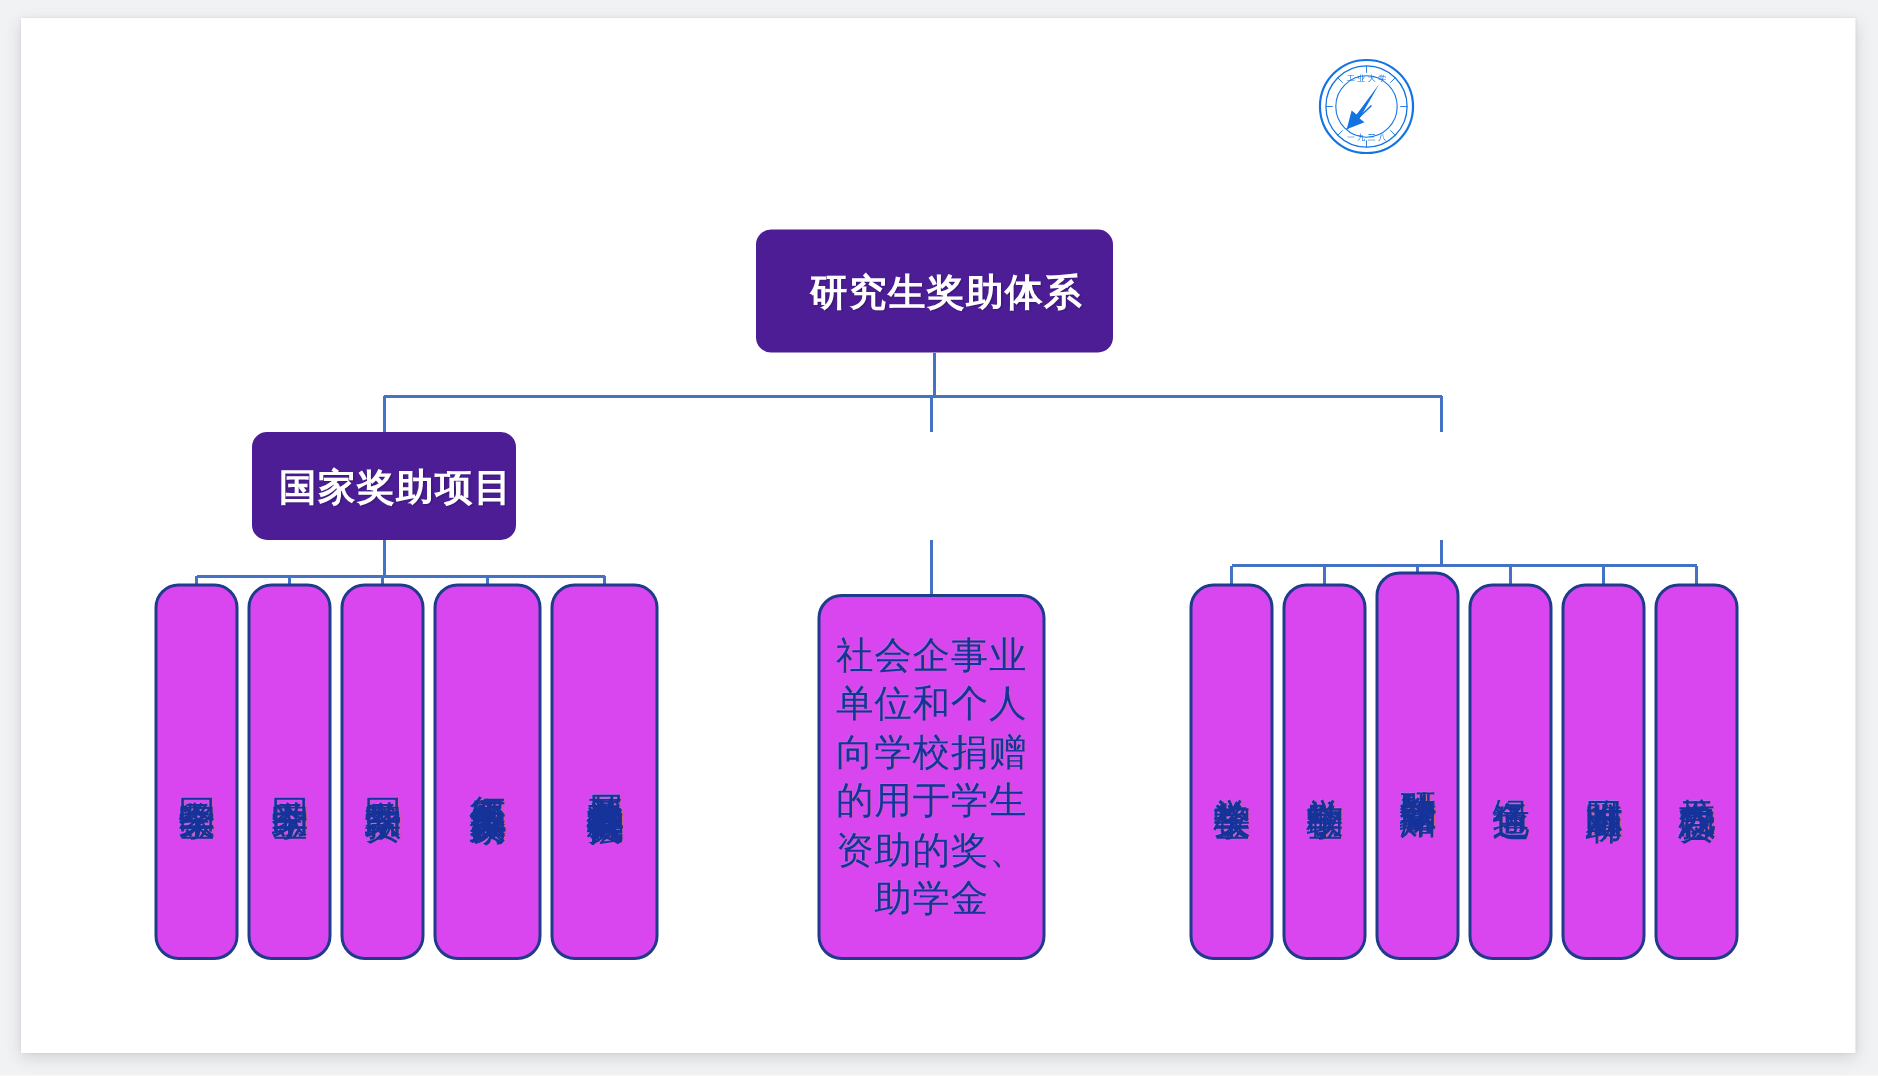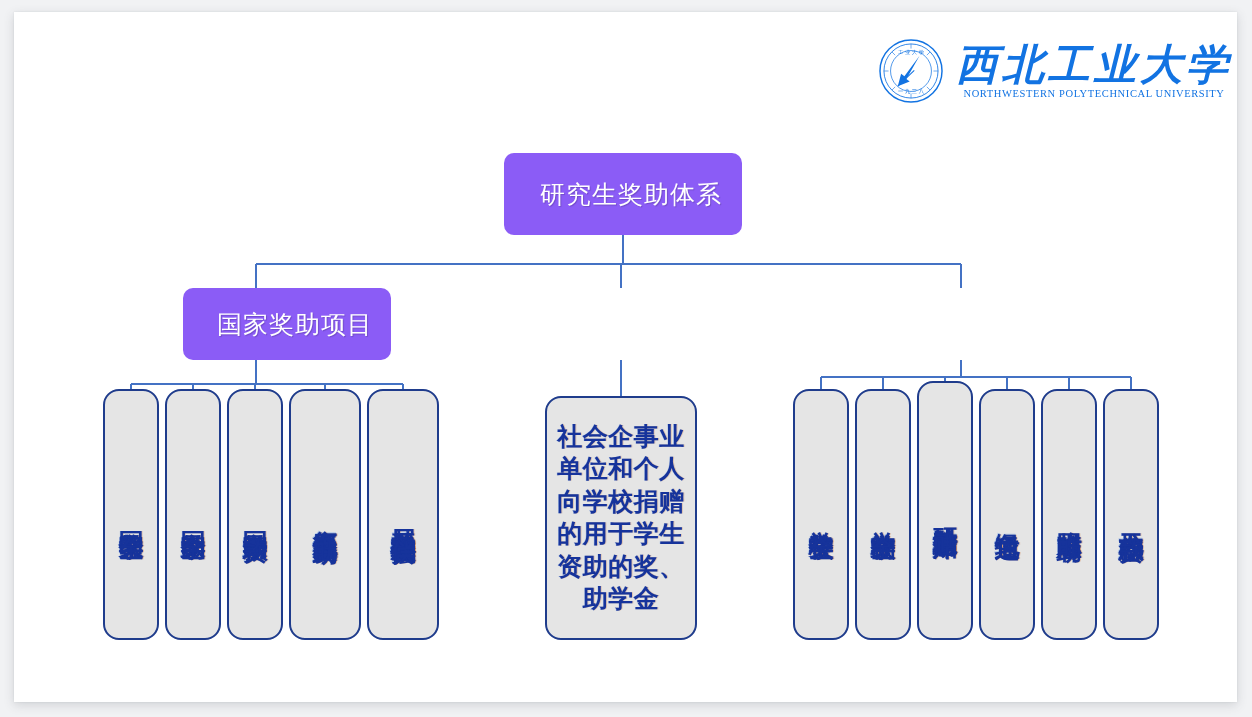--- a/index.html
+++ b/index.html
@@ -71,48 +71,48 @@
     left: 0;
     top: 0;
     width: 1223px;
     height: 690px;
     pointer-events: none;
   }
 
   
   .node-fill {
     position: absolute;
-    background: #8b5cf6;
+    background: #4c1d95;
     border-radius: 10px;
     color: #ffffff;
     font-size: 25px;
-    font-weight: normal;
+    font-weight: bold;
     letter-spacing: 1px;
     display: flex;
     align-items: center;
     justify-content: center;
     text-align: center;
     text-shadow: 1px 1px 1px rgba(0,0,0,0.18);
     box-sizing: border-box;
     padding-left: 16px;
   }
   #node-root   { left: 490px; top: 141px; width: 238px; height: 82px; font-size: 25px; }
-  #node-nat    { left: 169px; top: 276px; width: 208px; height: 72px; }
+  #node-nat    { left: 154px; top: 276px; width: 176px; height: 72px; }
   #node-soc    { left: 519px; top: 276px; width: 176px; height: 72px; }
   #node-sch    { left: 859px; top: 276px; width: 176px; height: 72px; }
 
   
   .leaf {
     position: absolute;
-    background: #e5e5e5;
+    background: #d946ef;
     border: 2.6px solid #1f3c8c;
     border-radius: 16px;
     box-sizing: border-box;
     color: #16339b;
-    font-weight: bold;
+    font-weight: normal;
     display: flex;
     align-items: center;
     justify-content: center;
     text-align: center;
     text-shadow: 1px 0 0 rgba(205,120,60,0.30), -0.5px -0.5px 0 rgba(110,160,230,0.45);
   }
   .leaf.vertical {
     writing-mode: vertical-rl;
     text-orientation: upright;
     font-size: 25px;
@@ -164,24 +164,20 @@
         <path d="M21 21 L26 26"></path>
           <path d="M74 74 L79 79"></path>
         <path d="M79 21 L74 26"></path>
           <path d="M26 74 L21 79"></path>
       </g>
       <g fill="#1273e2" font-size="8" font-family="DejaVu Serif, serif" text-anchor="middle">
         <text x="50" y="24">工 业 大 学</text>
         <text x="50" y="84">一 九 三 八</text>
       </g>
     </svg>
-    <div id="logo-text-wrap">
-      <div id="logo-cn">西北工业大学</div>
-      <div id="logo-en">NORTHWESTERN  POLYTECHNICAL  UNIVERSITY</div>
-    </div>
   </div>
 
   <svg id="connectors" viewBox="0 0 1223 690">
     <g stroke="#4472c4" stroke-width="2" fill="none" shape-rendering="crispEdges">
 
       <path d="M609 223 L609 252"></path>
 
       <path d="M242 252 L947 252"></path>
 
       <path d="M242 252 L242 276"></path>

